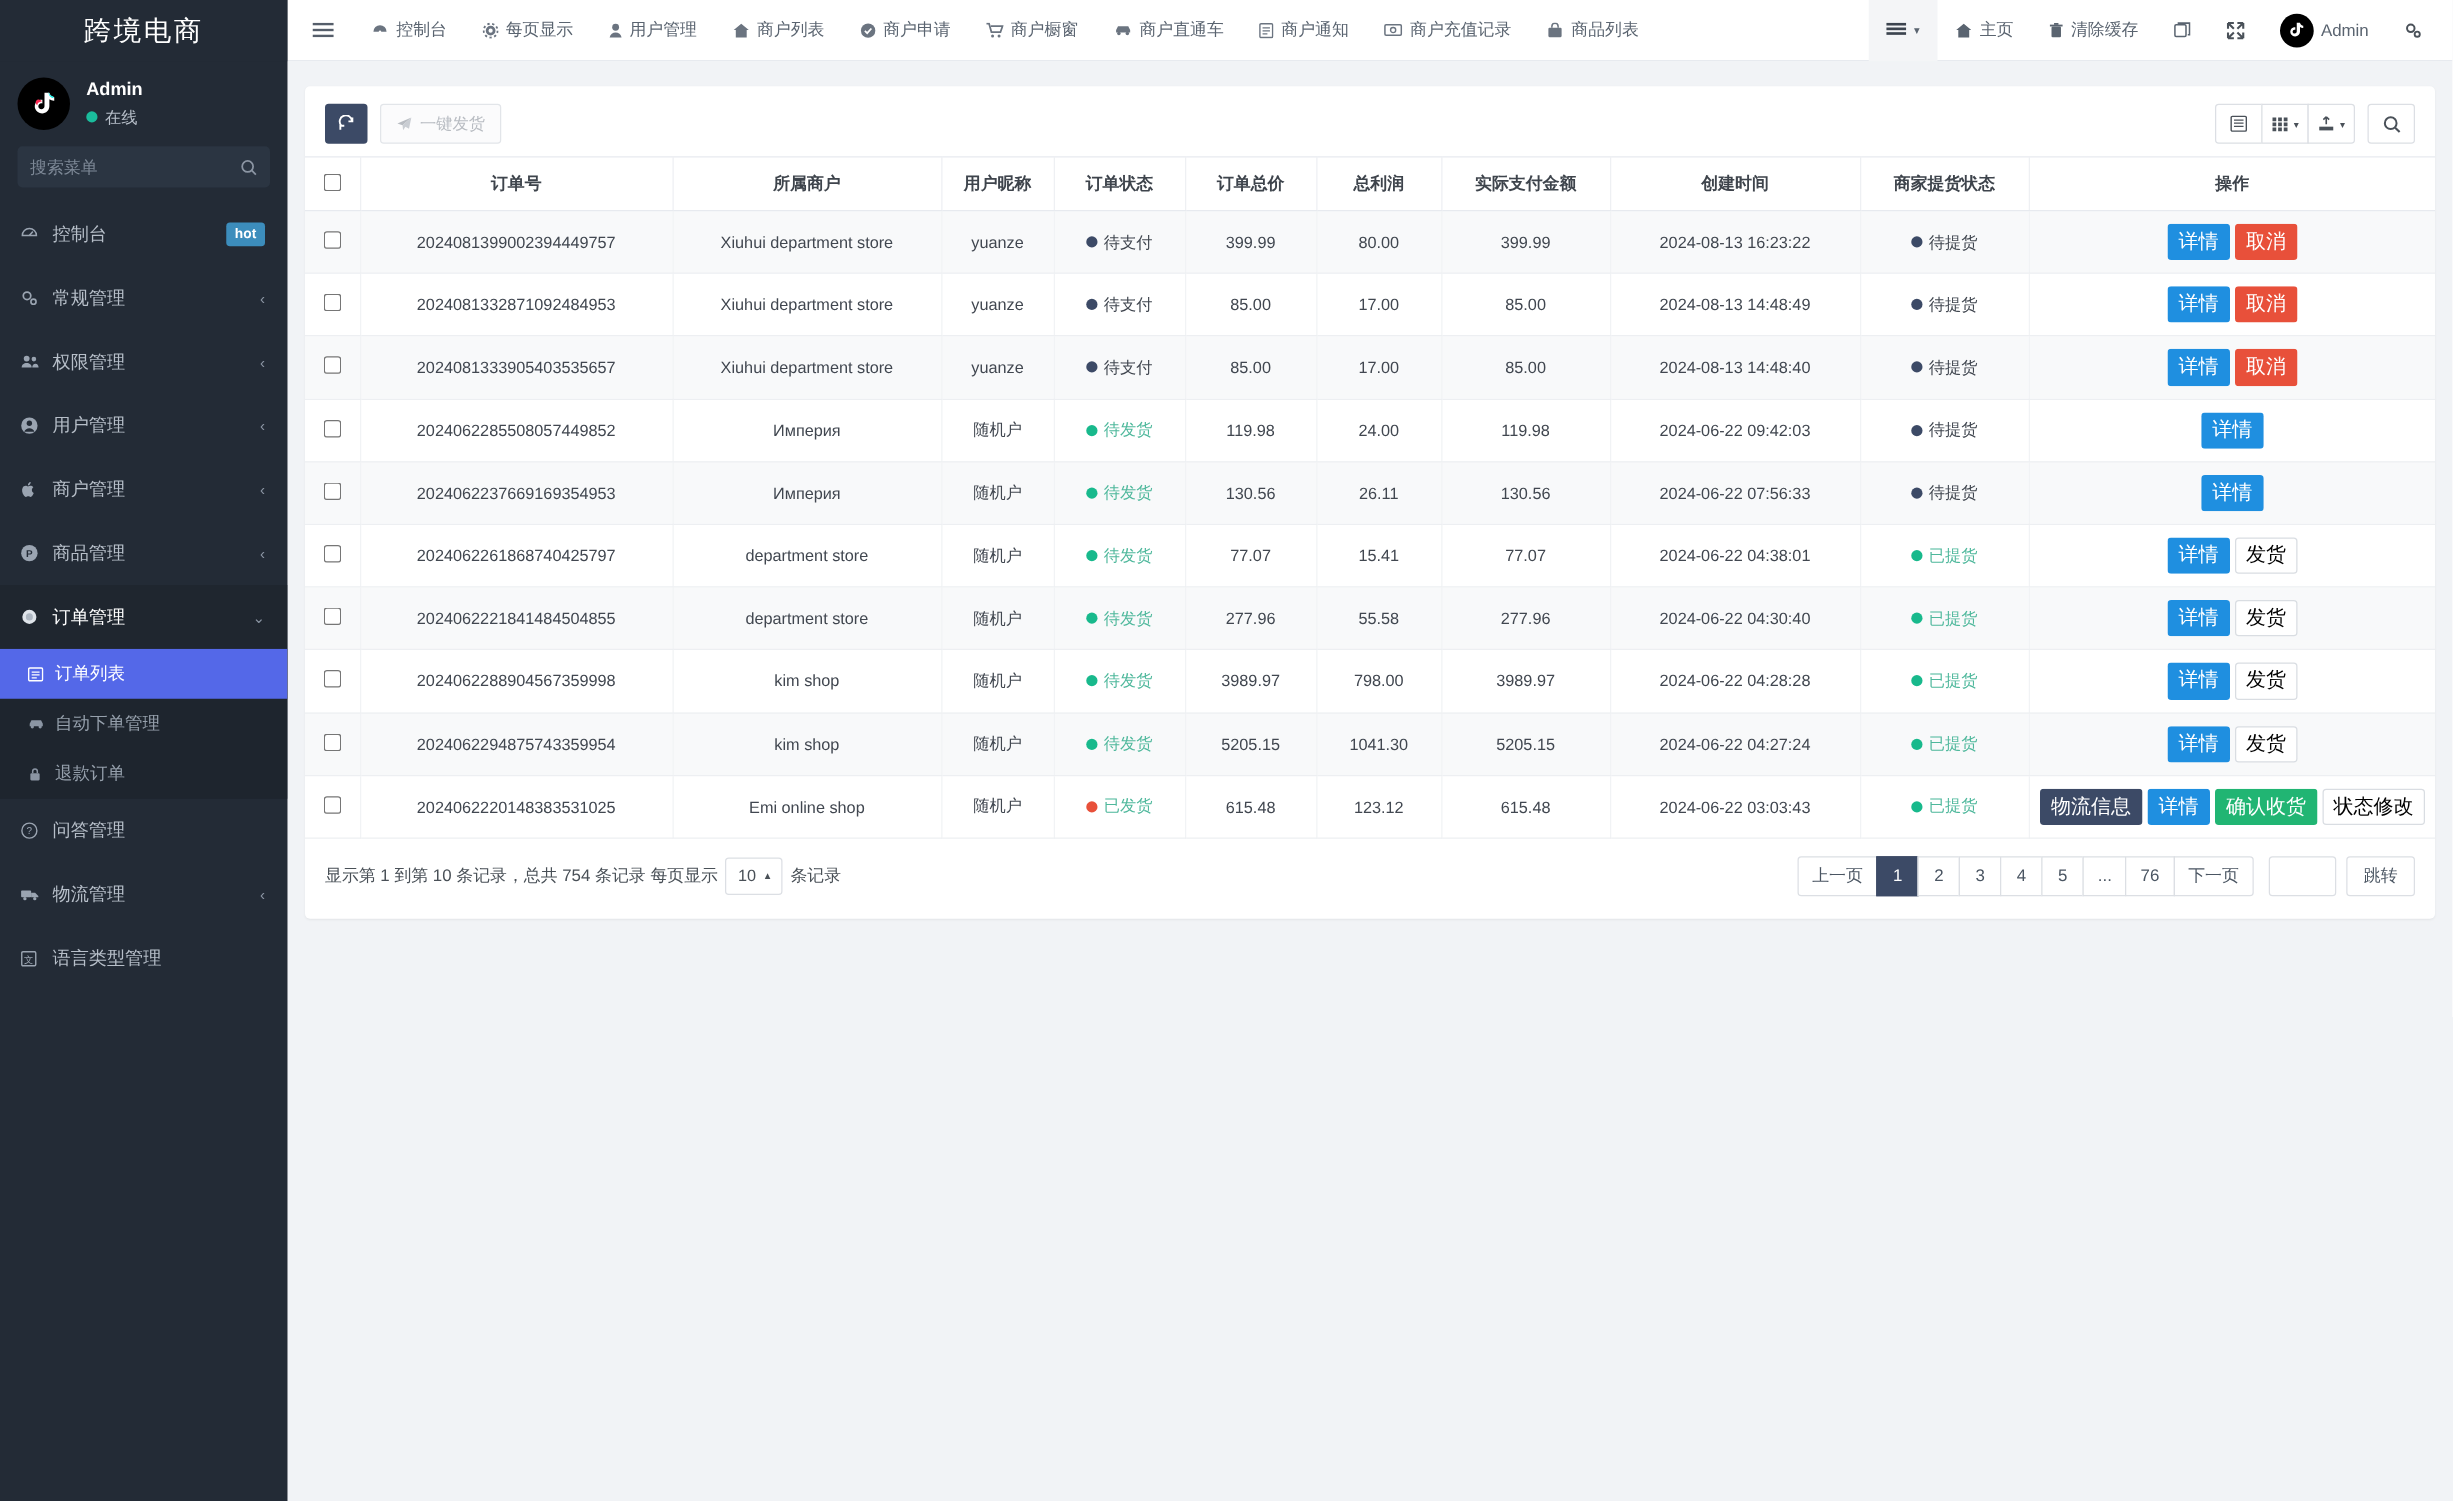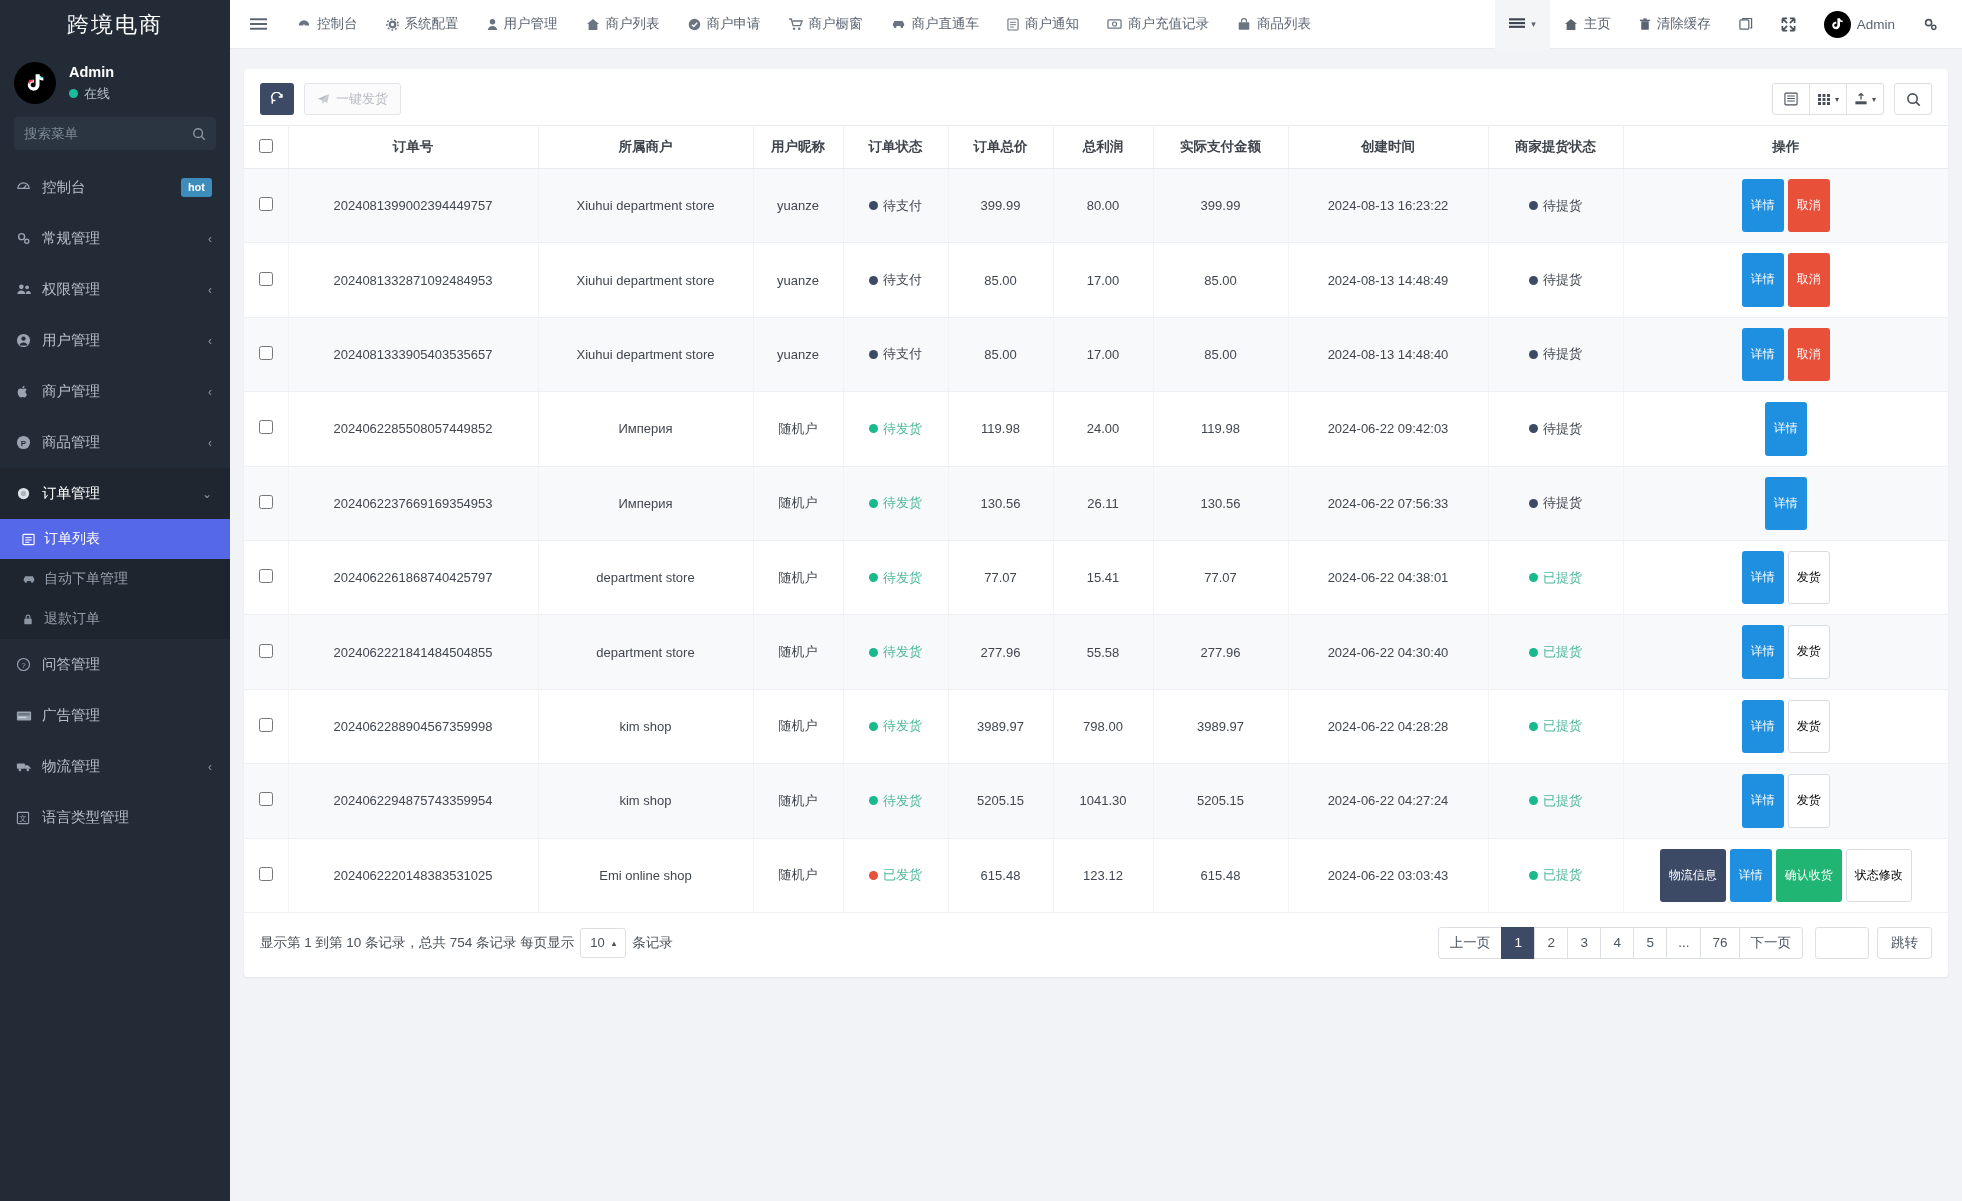--- a/index.html
+++ b/index.html
@@ -150,21 +150,21 @@
   }
   table.grid tbody td:last-child { border-right: 0; }
   table.grid tbody tr:nth-child(odd) { background: #f8f9fa; }
   table.grid tbody tr:nth-child(even) { background: #ffffff; }
   .cb { width: 14px; height: 14px; cursor: pointer; }
   .st { display: inline-flex; align-items: center; gap: 5px; }
   .st .d { width: 9px; height: 9px; border-radius: 50%; display: inline-block; }
 
   .act { display: inline-flex; gap: 4px; justify-content: center; }
   .pill {
-    font-size: 12px; padding: 17px 8px; border-radius: 3px; cursor: pointer;
+    font-size: 16px; padding: 2px 8px; border-radius: 3px; cursor: pointer;
     border: 1px solid transparent; line-height: 1.45; white-space: nowrap;
     font-family: inherit;
   }
   .pill-blue { background: #1f8fe0; color: #fff; }
   .pill-red { background: #e8503a; color: #fff; }
   .pill-white { background: #fff; color: #000000; border: 1px solid #d9dde2; }
   .pill-dark { background: #3c4a66; color: #fff; }
   .pill-green { background: #21b573; color: #fff; }
 
   
@@ -355,30 +355,20 @@
         <svg width="15" height="15" viewBox="0 0 16 16">
             <circle cx="8" cy="8" r="6.4" fill="none" stroke="#9aa4b1" stroke-width="1.2"></circle>
             <text x="8" y="11.3" font-size="8.5" font-family="Liberation Sans, sans-serif" fill="#9aa4b1" text-anchor="middle">?</text>
           </svg>
       </span>
       <span class="mi-label">问答管理</span>
     </li>
     <li class="menu-item">
       <span class="mi-icon">
         <svg width="16" height="12" viewBox="0 0 18 12">
-            <rect x="1" y="1" width="16" height="10" rx="1" fill="#9aa4b1"></rect>
-            <rect x="2.5" y="2.6" width="13" height="3" fill="#6e7785"></rect>
-            <rect x="2.5" y="6.6" width="9" height="2" fill="#c5ccd4"></rect>
-          </svg>
-      </span>
-      <span class="mi-label">广告管理</span>
-    </li>
-    <li class="menu-item">
-      <span class="mi-icon">
-        <svg width="16" height="12" viewBox="0 0 18 12">
             <rect x="1" y="2" width="9" height="6" rx=".8" fill="#9aa4b1"></rect>
             <path d="M10 4h3.6L16.5 7v1H10z" fill="#9aa4b1"></path>
             <circle cx="4.4" cy="9.3" r="1.5" fill="#9aa4b1"></circle>
             <circle cx="13.3" cy="9.3" r="1.5" fill="#9aa4b1"></circle>
           </svg>
       </span>
       <span class="mi-label">物流管理</span>
       <span class="mi-caret">‹</span>
     </li>
     <li class="menu-item">
@@ -414,21 +404,21 @@
         </span>
         <span>控制台</span>
       </a>
       <a class="nav-link">
         <span class="ni">
           <svg width="13" height="13" viewBox="0 0 14 14">
               <circle cx="7" cy="7" r="3" fill="none" stroke="#6b7480" stroke-width="2.4"></circle>
               <circle cx="7" cy="7" r="6" fill="none" stroke="#6b7480" stroke-width="1.6" stroke-dasharray="2 2.2"></circle>
             </svg>
         </span>
-        <span>系统配置</span>
+        <span>每页显示</span>
       </a>
       <a class="nav-link">
         <span class="ni">
           <svg width="11" height="13" viewBox="0 0 12 14">
               <circle cx="6" cy="4" r="3" fill="#6b7480"></circle>
               <path d="M.8 13c.6-3 2.6-4.4 5.2-4.4S10.6 10 11.2 13z" fill="#6b7480"></path>
             </svg>
         </span>
         <span>用户管理</span>
       </a>

